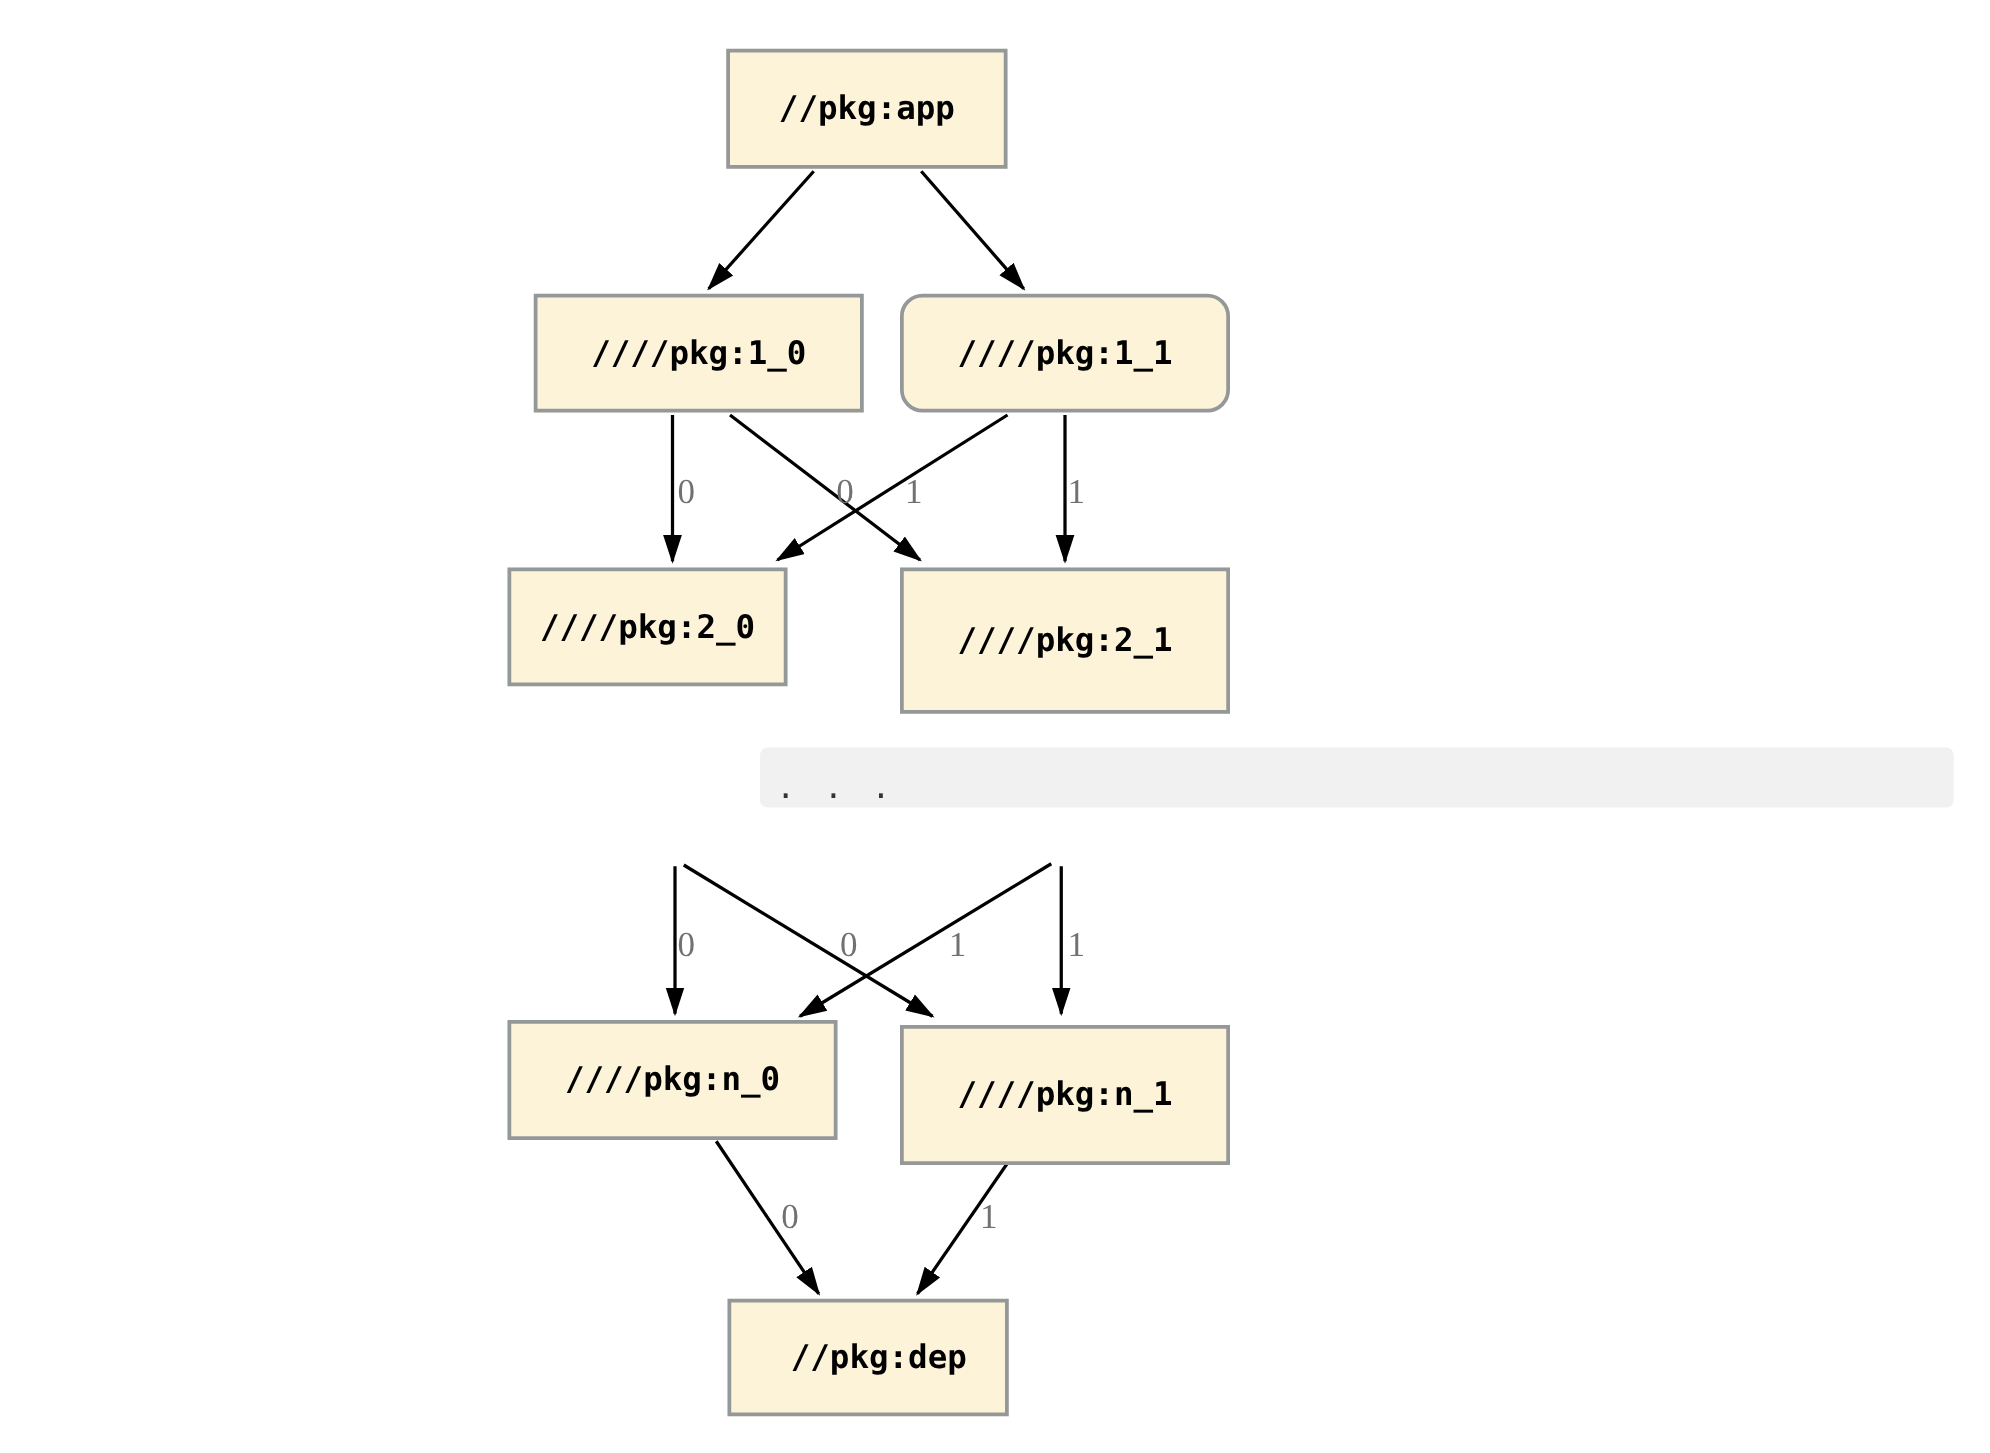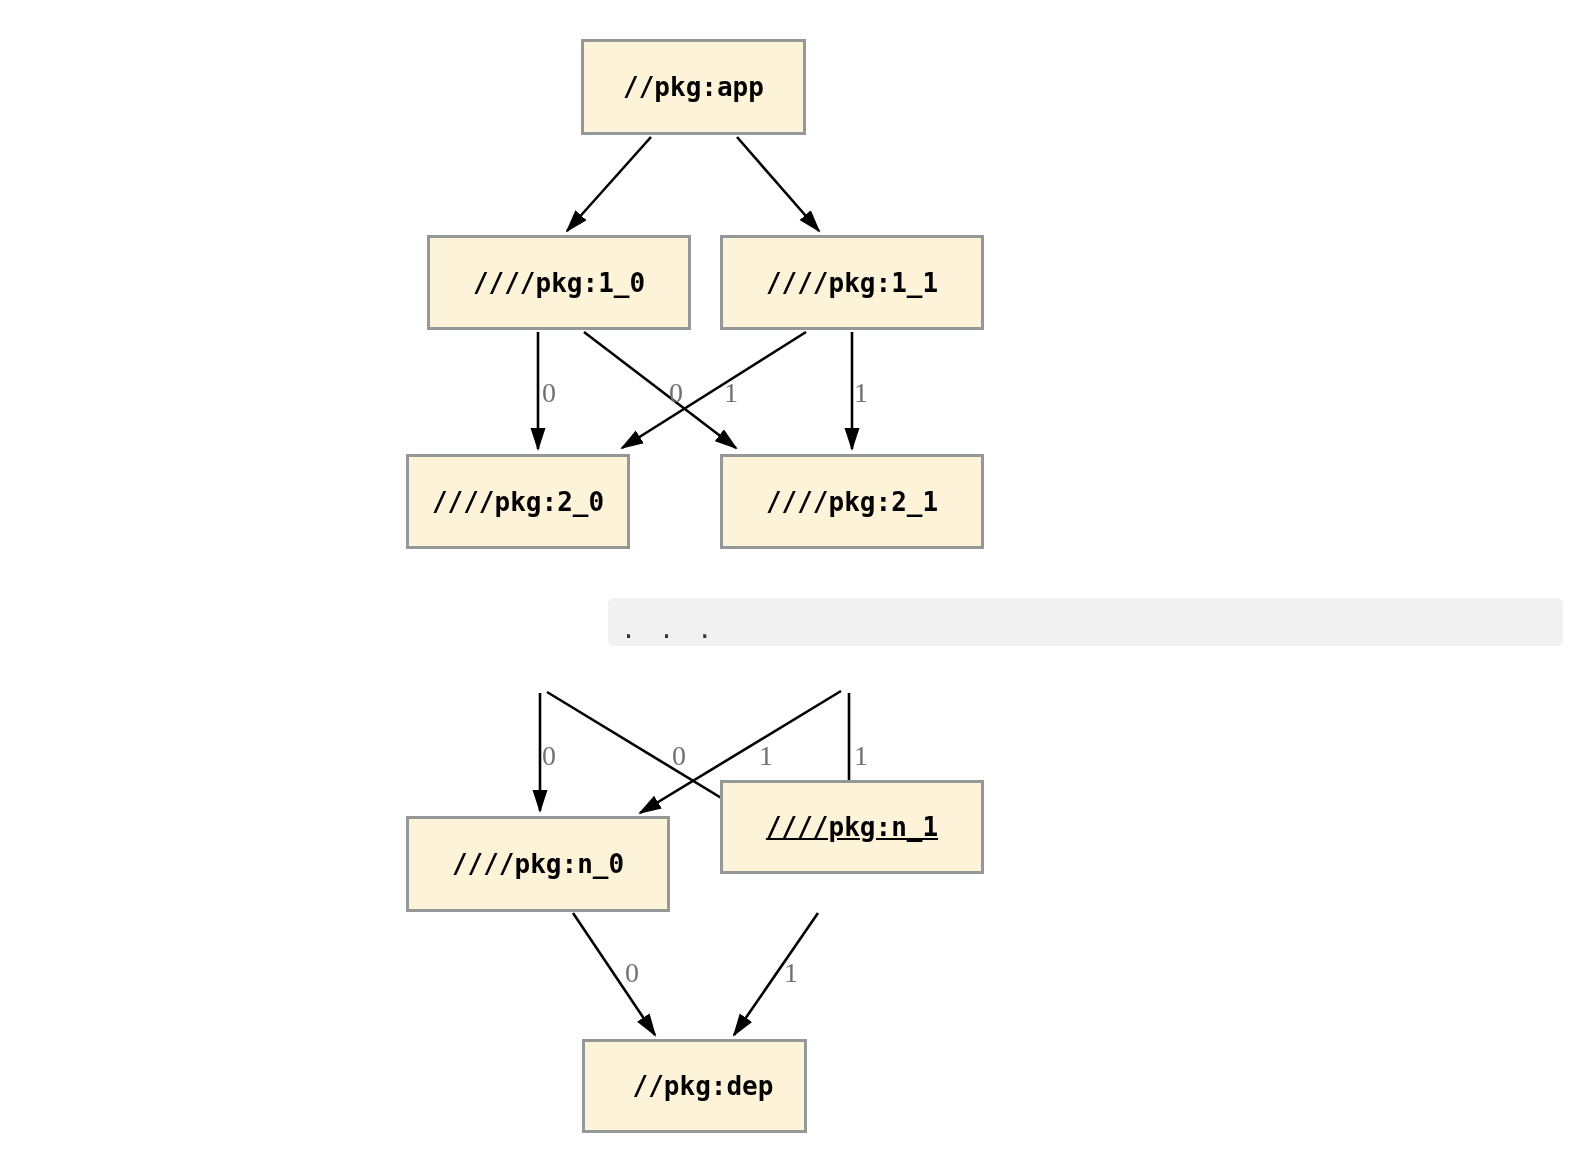--- a/index.html
+++ b/index.html
@@ -92,33 +92,33 @@
       <line x1="818" y1="913" x2="734" y2="1035" stroke="#000000" stroke-width="2.6" marker-end="url(#arrowhead)"></line>
       <text x="791" y="982" text-anchor="middle" fill="#717171" class="edge-label">1</text>
     </svg>
   <div id="node-layer">
       <div class="node" style="left: 581px; top: 39px; width: 225px; height: 96px; background: rgb(252, 243, 217); border-color: rgb(148, 152, 153);">
         <span class="node-label" style="color: rgb(0, 0, 0); text-align: right;">//pkg:app</span>
       </div>
       <div class="node" style="left: 427px; top: 235px; width: 264px; height: 95px; background: rgb(252, 243, 217); border-color: rgb(148, 152, 153);">
         <span class="node-label" style="color: rgb(0, 0, 0);">////pkg:1_0</span>
       </div>
-      <div class="node" style="left: 720px; top: 235px; width: 264px; height: 95px; background: rgb(252, 243, 217); border-color: rgb(148, 152, 153);">
+      <div class="node" style="left: 720px; top: 235px; width: 264px; height: 95px; background: rgb(252, 243, 217); border-color: rgb(148, 152, 153); border-radius: 18px;">
         <span class="node-label" style="color: rgb(0, 0, 0);">////pkg:1_1</span>
       </div>
       <div class="node" style="left: 406px; top: 454px; width: 224px; height: 95px; background: rgb(252, 243, 217); border-color: rgb(148, 152, 153);">
         <span class="node-label" style="color: rgb(0, 0, 0);">////pkg:2_0</span>
       </div>
-      <div class="node" style="left: 720px; top: 454px; width: 264px; height: 95px; background: rgb(252, 243, 217); border-color: rgb(148, 152, 153);">
+      <div class="node" style="left: 720px; top: 454px; width: 264px; height: 117px; background: rgb(252, 243, 217); border-color: rgb(148, 152, 153);">
         <span class="node-label" style="color: rgb(0, 0, 0);">////pkg:2_1</span>
       </div>
       <div class="node" style="left: 406px; top: 816px; width: 264px; height: 96px; background: rgb(252, 243, 217); border-color: rgb(148, 152, 153);">
         <span class="node-label" style="color: rgb(0, 0, 0);">////pkg:n_0</span>
       </div>
-      <div class="node" style="left: 720px; top: 780px; width: 264px; height: 94px; background: rgb(252, 243, 217); border-color: rgb(148, 152, 153); text-decoration: underline;">
+      <div class="node" style="left: 720px; top: 820px; width: 264px; height: 112px; background: rgb(252, 243, 217); border-color: rgb(148, 152, 153);">
         <span class="node-label" style="color: rgb(0, 0, 0);">////pkg:n_1</span>
       </div>
       <div class="node" style="left: 582px; top: 1039px; width: 225px; height: 94px; background: rgb(252, 243, 217); border-color: rgb(148, 152, 153); padding-left: 17px;">
         <span class="node-label" style="color: rgb(0, 0, 0);">//pkg:dep</span>
       </div>
     </div>
   <div class="band" id="ellipsis-band" style="left: 608px; top: 598px; width: 955px; height: 48px; background: rgb(241, 241, 241);">
     <span class="band-text" style="color: rgb(51, 51, 51);">. . .</span>
   </div>
 </div>

